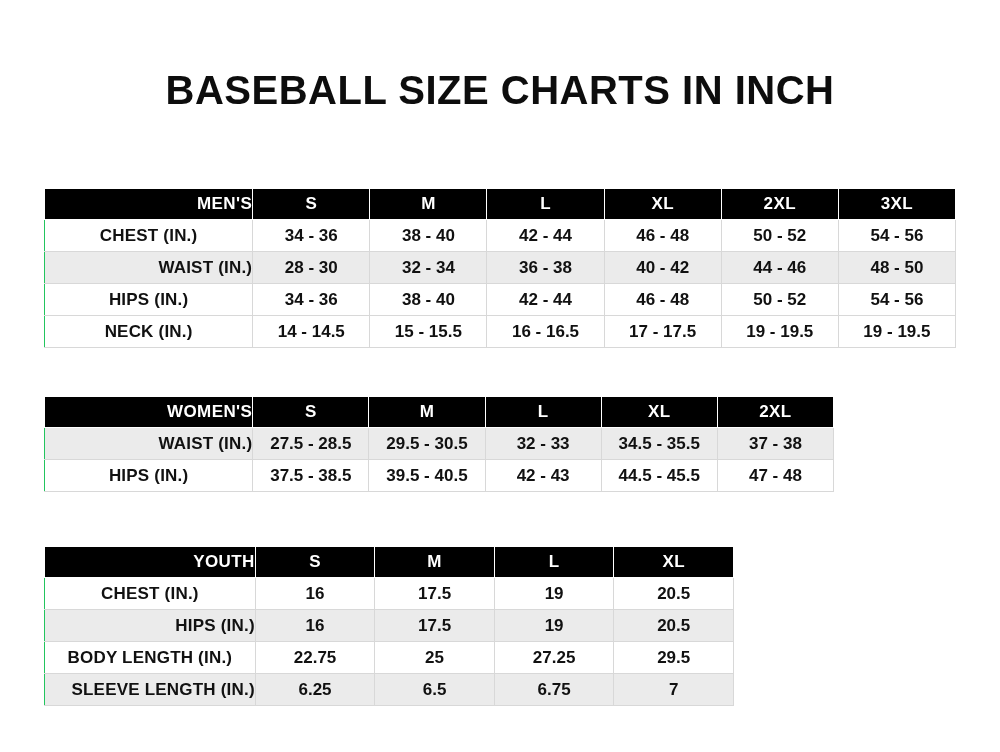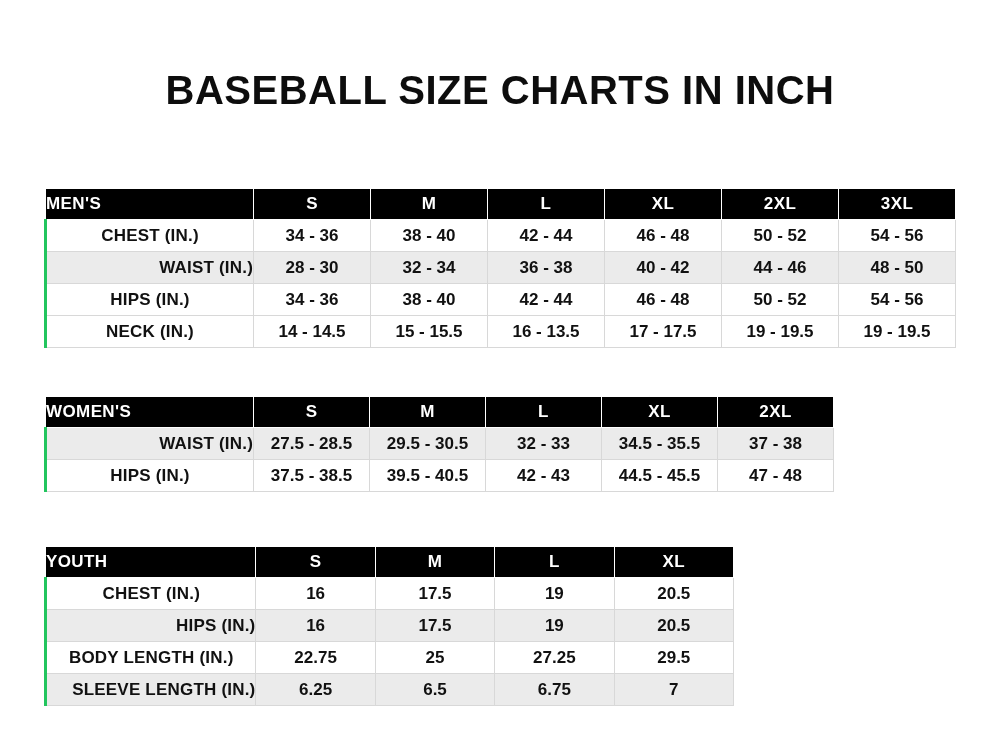--- a/index.html
+++ b/index.html
@@ -51,21 +51,21 @@
     white-space: nowrap;
   }
   .chart thead th {
     background: #000000;
     color: #ffffff;
     height: 30px;
     font-size: 17px;
     letter-spacing: 0.4px;
   }
   .chart thead th.rowhead {
-    text-align: left;
+    text-align: right;
   }
   .chart tbody tr.odd td {
     background: #ffffff;
   }
   .chart tbody tr.even td {
     background: #ebebeb;
   }
   .chart tbody td.rowlabel {
     background: #ffffff;
     text-align: center;
@@ -73,21 +73,21 @@
     letter-spacing: 0.2px;
   }
   .chart tbody tr.even td.rowlabel {
     background: #ebebeb;
     text-align: right;
   }
   .chart tbody td {
     border: 1px solid #d8d8d8;
   }
   .chart tbody td.rowlabel {
-    border-left: 3px solid #22c55e;
+    border-left: 1px solid #22c55e;
   }
 
   
   #mens-chart   { left: 44px;  top: 188px;  width: 912px; }
   #womens-chart { left: 44px;  top: 396px;  width: 790px; }
   #youth-chart  { left: 44px;  top: 546px;  width: 690px; }
 
   
   #mens-chart col.label   { width: 208px; }
   #mens-chart col.size    { width: 117px; }
@@ -149,21 +149,21 @@
         <td>38 - 40</td>
         <td>42 - 44</td>
         <td>46 - 48</td>
         <td>50 - 52</td>
         <td>54 - 56</td>
       </tr>
       <tr class="odd">
         <td class="rowlabel">NECK (IN.)</td>
         <td>14 - 14.5</td>
         <td>15 - 15.5</td>
-        <td>16 - 13.5</td>
+        <td>16 - 16.5</td>
         <td>17 - 17.5</td>
         <td>19 - 19.5</td>
         <td>19 - 19.5</td>
       </tr>
     </tbody>
   </table>
 
   <table class="chart" id="womens-chart">
     <colgroup>
       <col class="label">

